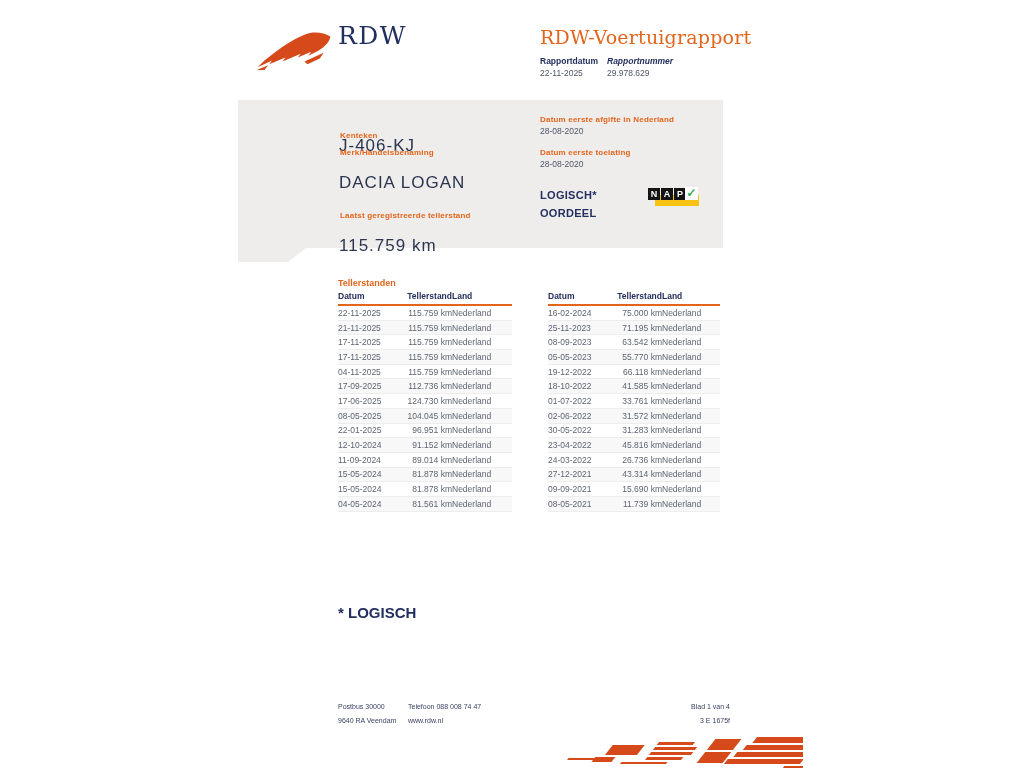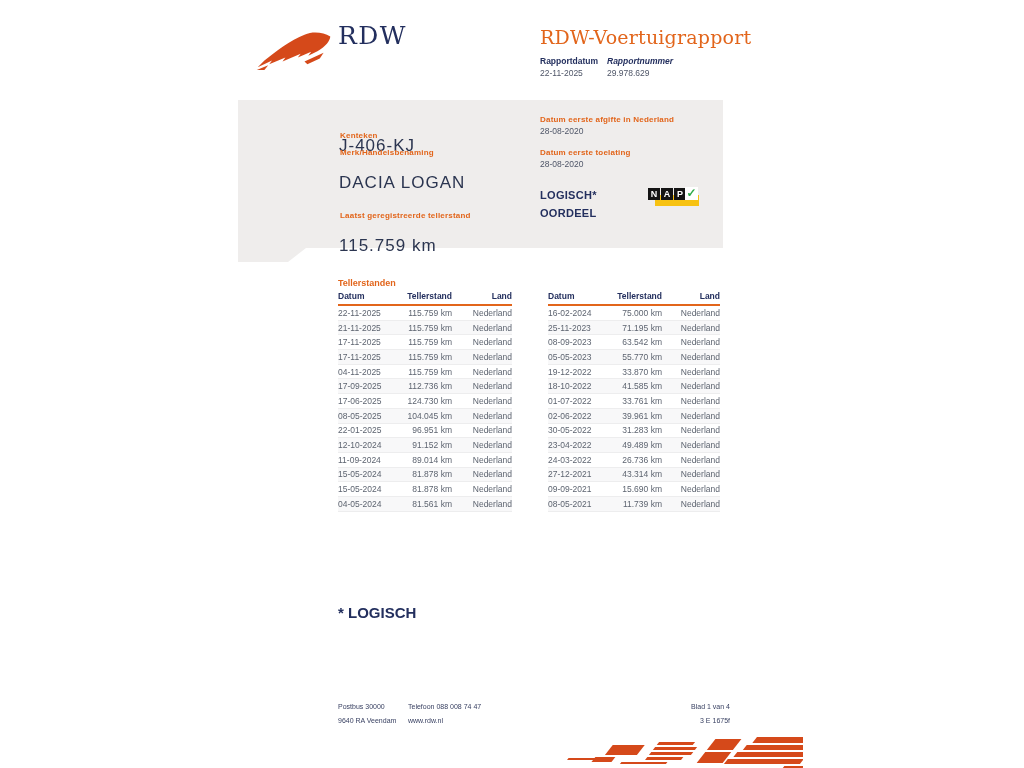--- a/index.html
+++ b/index.html
@@ -48,21 +48,21 @@
   .section-title{position:absolute;left:338px;top:278px;font-size:9px;font-weight:bold;color:var(--accent-orange);text-align:center;}
   .mtable{position:absolute;top:291px;font-size:8.5px;color:var(--muted-text);}
   .mtable.left{left:338px;width:174px;}
   .mtable.right{left:548px;width:172px;}
   .thead{display:flex;font-weight:bold;color:var(--navy);border-bottom:2px solid var(--accent-orange);
     padding-bottom:3px;}
   .trow{display:flex;height:14.7px;align-items:center;border-bottom:1px solid #ededee;}
   .tbody .trow:nth-child(even){background:#f8f8f9;}
   .c0{width:62px;text-align:left;}
   .c1{width:52px;text-align:right;}
-  .c2{flex:1;text-align:right;}
+  .c2{flex:1;}
 
   
   .footnote-title{position:absolute;left:338px;top:604px;font-size:15px;font-weight:bold;color:var(--navy);}
   .footnote-text{position:absolute;left:338px;top:620px;width:394px;font-size:8.5px;
     color:#e8854f;line-height:14px;}
 
   
   .ftext{position:absolute;font-size:7px;color:#3a4263;}
   .footer-right{text-align:right;width:100px;}
 
@@ -221,46 +221,46 @@
           <span class="tcell c1">63.542 km</span>
           <span class="tcell c2">Nederland</span>
         </div>
         <div class="trow">
           <span class="tcell c0">05-05-2023</span>
           <span class="tcell c1">55.770 km</span>
           <span class="tcell c2">Nederland</span>
         </div>
         <div class="trow">
           <span class="tcell c0">19-12-2022</span>
-          <span class="tcell c1">33.870 km</span>
+          <span class="tcell c1">66.118 km</span>
           <span class="tcell c2">Nederland</span>
         </div>
         <div class="trow">
           <span class="tcell c0">18-10-2022</span>
           <span class="tcell c1">41.585 km</span>
           <span class="tcell c2">Nederland</span>
         </div>
         <div class="trow">
           <span class="tcell c0">01-07-2022</span>
           <span class="tcell c1">33.761 km</span>
           <span class="tcell c2">Nederland</span>
         </div>
         <div class="trow">
           <span class="tcell c0">02-06-2022</span>
-          <span class="tcell c1">39.961 km</span>
+          <span class="tcell c1">31.572 km</span>
           <span class="tcell c2">Nederland</span>
         </div>
         <div class="trow">
           <span class="tcell c0">30-05-2022</span>
           <span class="tcell c1">31.283 km</span>
           <span class="tcell c2">Nederland</span>
         </div>
         <div class="trow">
           <span class="tcell c0">23-04-2022</span>
-          <span class="tcell c1">49.489 km</span>
+          <span class="tcell c1">45.816 km</span>
           <span class="tcell c2">Nederland</span>
         </div>
         <div class="trow">
           <span class="tcell c0">24-03-2022</span>
           <span class="tcell c1">26.736 km</span>
           <span class="tcell c2">Nederland</span>
         </div>
         <div class="trow">
           <span class="tcell c0">27-12-2021</span>
           <span class="tcell c1">43.314 km</span>

